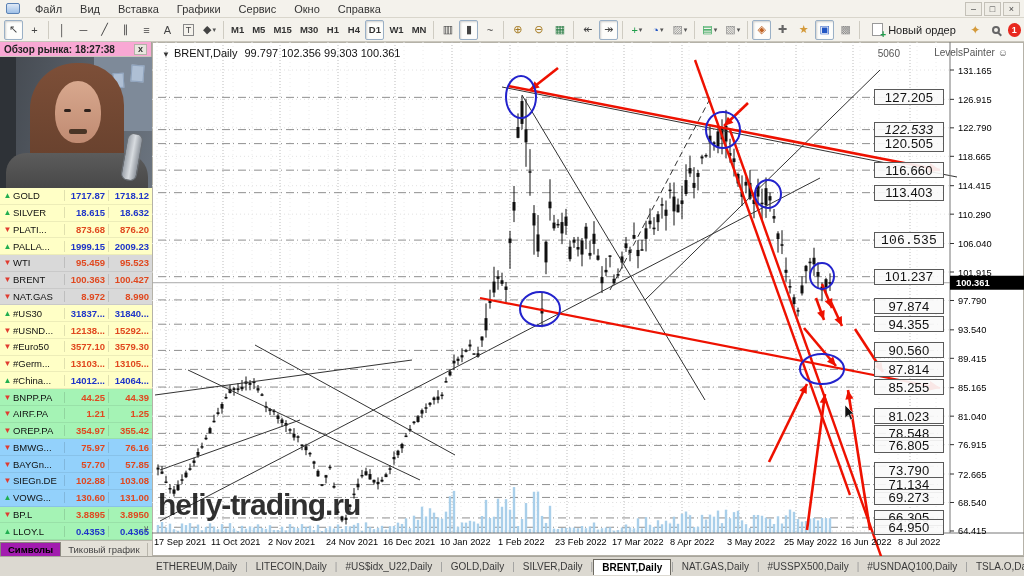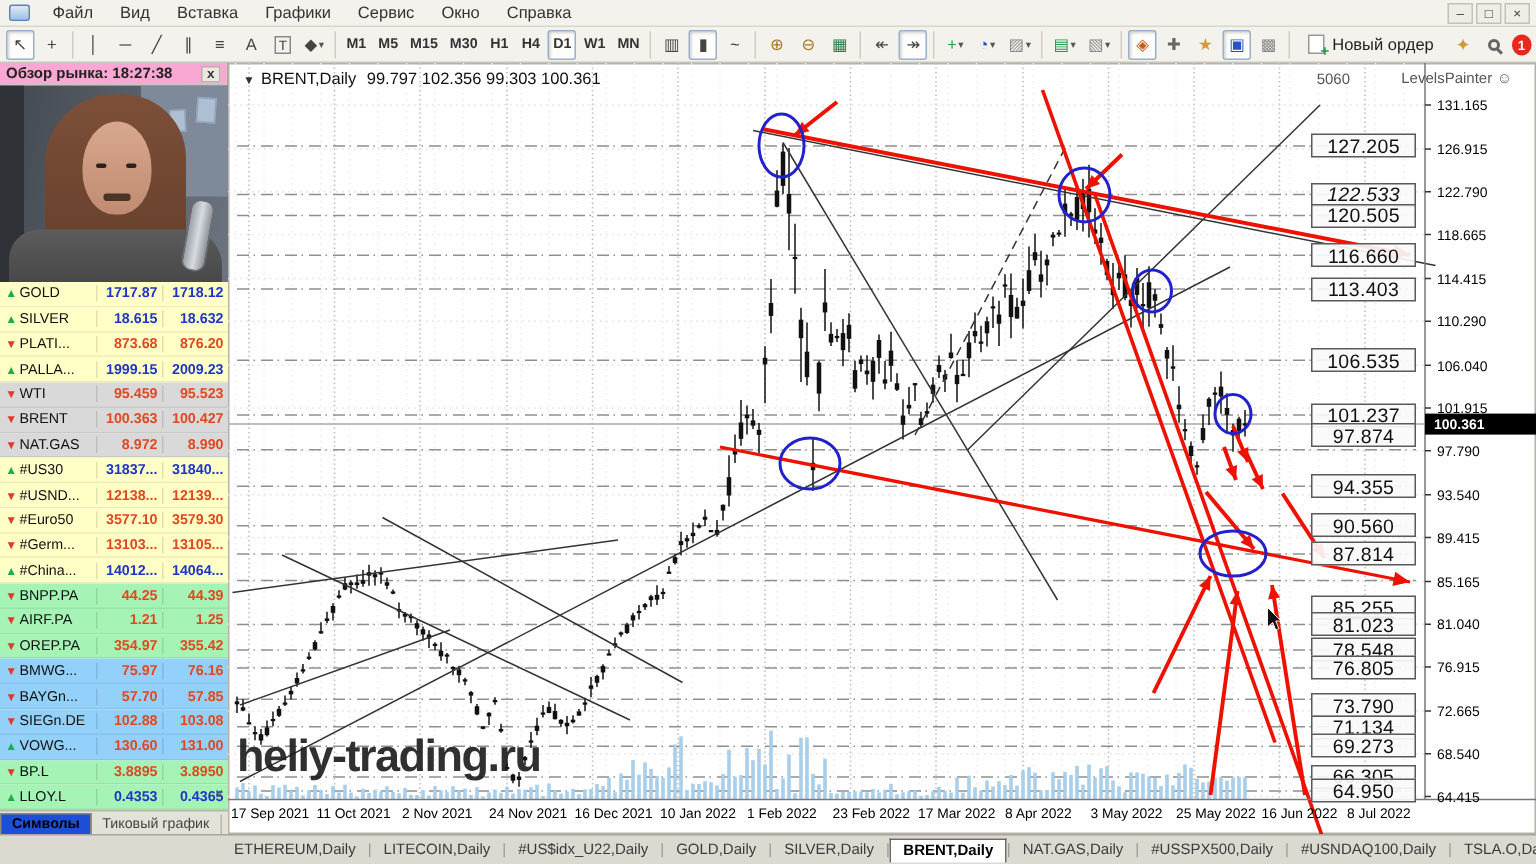--- a/index.html
+++ b/index.html
@@ -50,21 +50,21 @@
   .mw-row{flex:1;display:flex;align-items:center;font-size:9.5px;border-bottom:1px solid rgba(0,0,0,.07);padding-left:2px}
   .mw-row .ic{width:11px;font-size:8px;text-align:center}
   .mw-row .nm{flex:1;color:#111;overflow:hidden;white-space:nowrap}
   .mw-row .bid,.mw-row .ask{width:44px;text-align:right;font-weight:bold;border-left:1px solid rgba(0,0,0,.12);padding-right:3px}
   .nc-blue{color:#1f35c8}.nc-red{color:#e0481f}
   .dir-up{color:#1fae50}.dir-down{color:#e03a2f}
   .bg-yellow{background:#ffffc6}.bg-gray{background:#d9d9d9}.bg-green{background:#a5f3b5}.bg-blue{background:#93d1fb}
   .mw-scroll{position:absolute;right:2px;top:482px;font-size:8px;color:#555}
   .mw-tabs{position:absolute;left:0;top:498px;width:152px;height:16px;background:#e4e1d8;display:flex;align-items:flex-end;font-size:9.5px;color:#444;border-top:1px solid #b9b6ac}
   .mw-tab{padding:1px 7px;border-right:1px solid #b9b6ac}
-  .mw-tab.active{background:#1d4ed8;font-weight:bold;color:#000;border:1px solid #8a877e;border-bottom:none}
+  .mw-tab.active{background:#a21caf;font-weight:bold;color:#000;border:1px solid #8a877e;border-bottom:none}
   
   .chart{position:absolute;left:152px;top:42px;width:872px;height:514px;background:#fff;box-shadow:inset 0 0 0 1px #b5b2a8}
   #chart-svg{position:absolute;left:0;top:0}
   .chart-title{position:absolute;left:10px;top:5px;font-size:11px;color:#111}
   .chart-title .caret{font-size:8px;margin-right:4px;color:#333}
   .chart-title .ohlc{margin-left:7px}
   .corner-num{position:absolute;right:124px;top:6px;font-size:10px;color:#555}
   .lp{position:absolute;right:16px;top:5px;font-size:10px;color:#555;display:flex;align-items:center;gap:3px}
   .lp-smile{font-size:10px;color:#666}
   .lvlbox{position:absolute;left:722px;width:70px;height:16px;border:1px solid #5a5a5a;background:rgba(250,250,250,.92);color:#111;font-size:13px;display:flex;align-items:center;justify-content:center;letter-spacing:.2px}
@@ -299,21 +299,21 @@
         <div class="mw-row bg-yellow">
           <span class="ic dir-up">▲</span>
           <span class="nm">#US30</span>
           <span class="bid nc-blue">31837...</span>
           <span class="ask nc-blue">31840...</span>
         </div>
         <div class="mw-row bg-yellow">
           <span class="ic dir-down">▼</span>
           <span class="nm">#USND...</span>
           <span class="bid nc-red">12138...</span>
-          <span class="ask nc-red">12139...</span>
+          <span class="ask nc-red">15292...</span>
         </div>
         <div class="mw-row bg-yellow">
           <span class="ic dir-down">▼</span>
           <span class="nm">#Euro50</span>
           <span class="bid nc-red">3577.10</span>
           <span class="ask nc-red">3579.30</span>
         </div>
         <div class="mw-row bg-yellow">
           <span class="ic dir-down">▼</span>
           <span class="nm">#Germ...</span>
@@ -1093,27 +1093,27 @@
     <div class="lp">
       <span>LevelsPainter</span>
       <span class="lp-smile">☺</span>
     </div>
     <div id="level-boxes">
         <div class="lvlbox" style="top: 47.3478px;">127.205</div>
         <div class="lvlbox" style="top: 79.6126px; font-style: italic;">122.533</div>
         <div class="lvlbox" style="top: 93.618px;">120.505</div>
         <div class="lvlbox" style="top: 120.172px;">116.660</div>
         <div class="lvlbox" style="top: 142.664px;">113.403</div>
-        <div class="lvlbox" style="top: 190.095px;">106.535</div>
+        <div class="lvlbox" style="top: 190.095px; font-family: Liberation Mono, monospace;">106.535</div>
         <div class="lvlbox" style="top: 226.683px;">101.237</div>
-        <div class="lvlbox" style="top: 240px;">97.874</div>
+        <div class="lvlbox" style="top: 256px;">97.874</div>
         <div class="lvlbox" style="top: 274.21px;">94.355</div>
         <div class="lvlbox" style="top: 300.418px;">90.560</div>
         <div class="lvlbox" style="top: 319.382px;">87.814</div>
-        <div class="lvlbox" style="top: 355px; text-decoration: underline;">85.255</div>
+        <div class="lvlbox" style="top: 337px;">85.255</div>
         <div class="lvlbox" style="top: 366.281px;">81.023</div>
         <div class="lvlbox" style="top: 383.373px;">78.548</div>
         <div class="lvlbox" style="top: 395.41px;">76.805</div>
         <div class="lvlbox" style="top: 420px; text-align: center;">73.790</div>
         <div class="lvlbox" style="top: 434.574px;">71.134</div>
         <div class="lvlbox" style="top: 447.426px;">69.273</div>
         <div class="lvlbox" style="top: 467.923px;">66.305</div>
         <div class="lvlbox" style="top: 477.281px;">64.950</div>
       </div>
     <div class="watermark">heliy-trading.ru</div>

